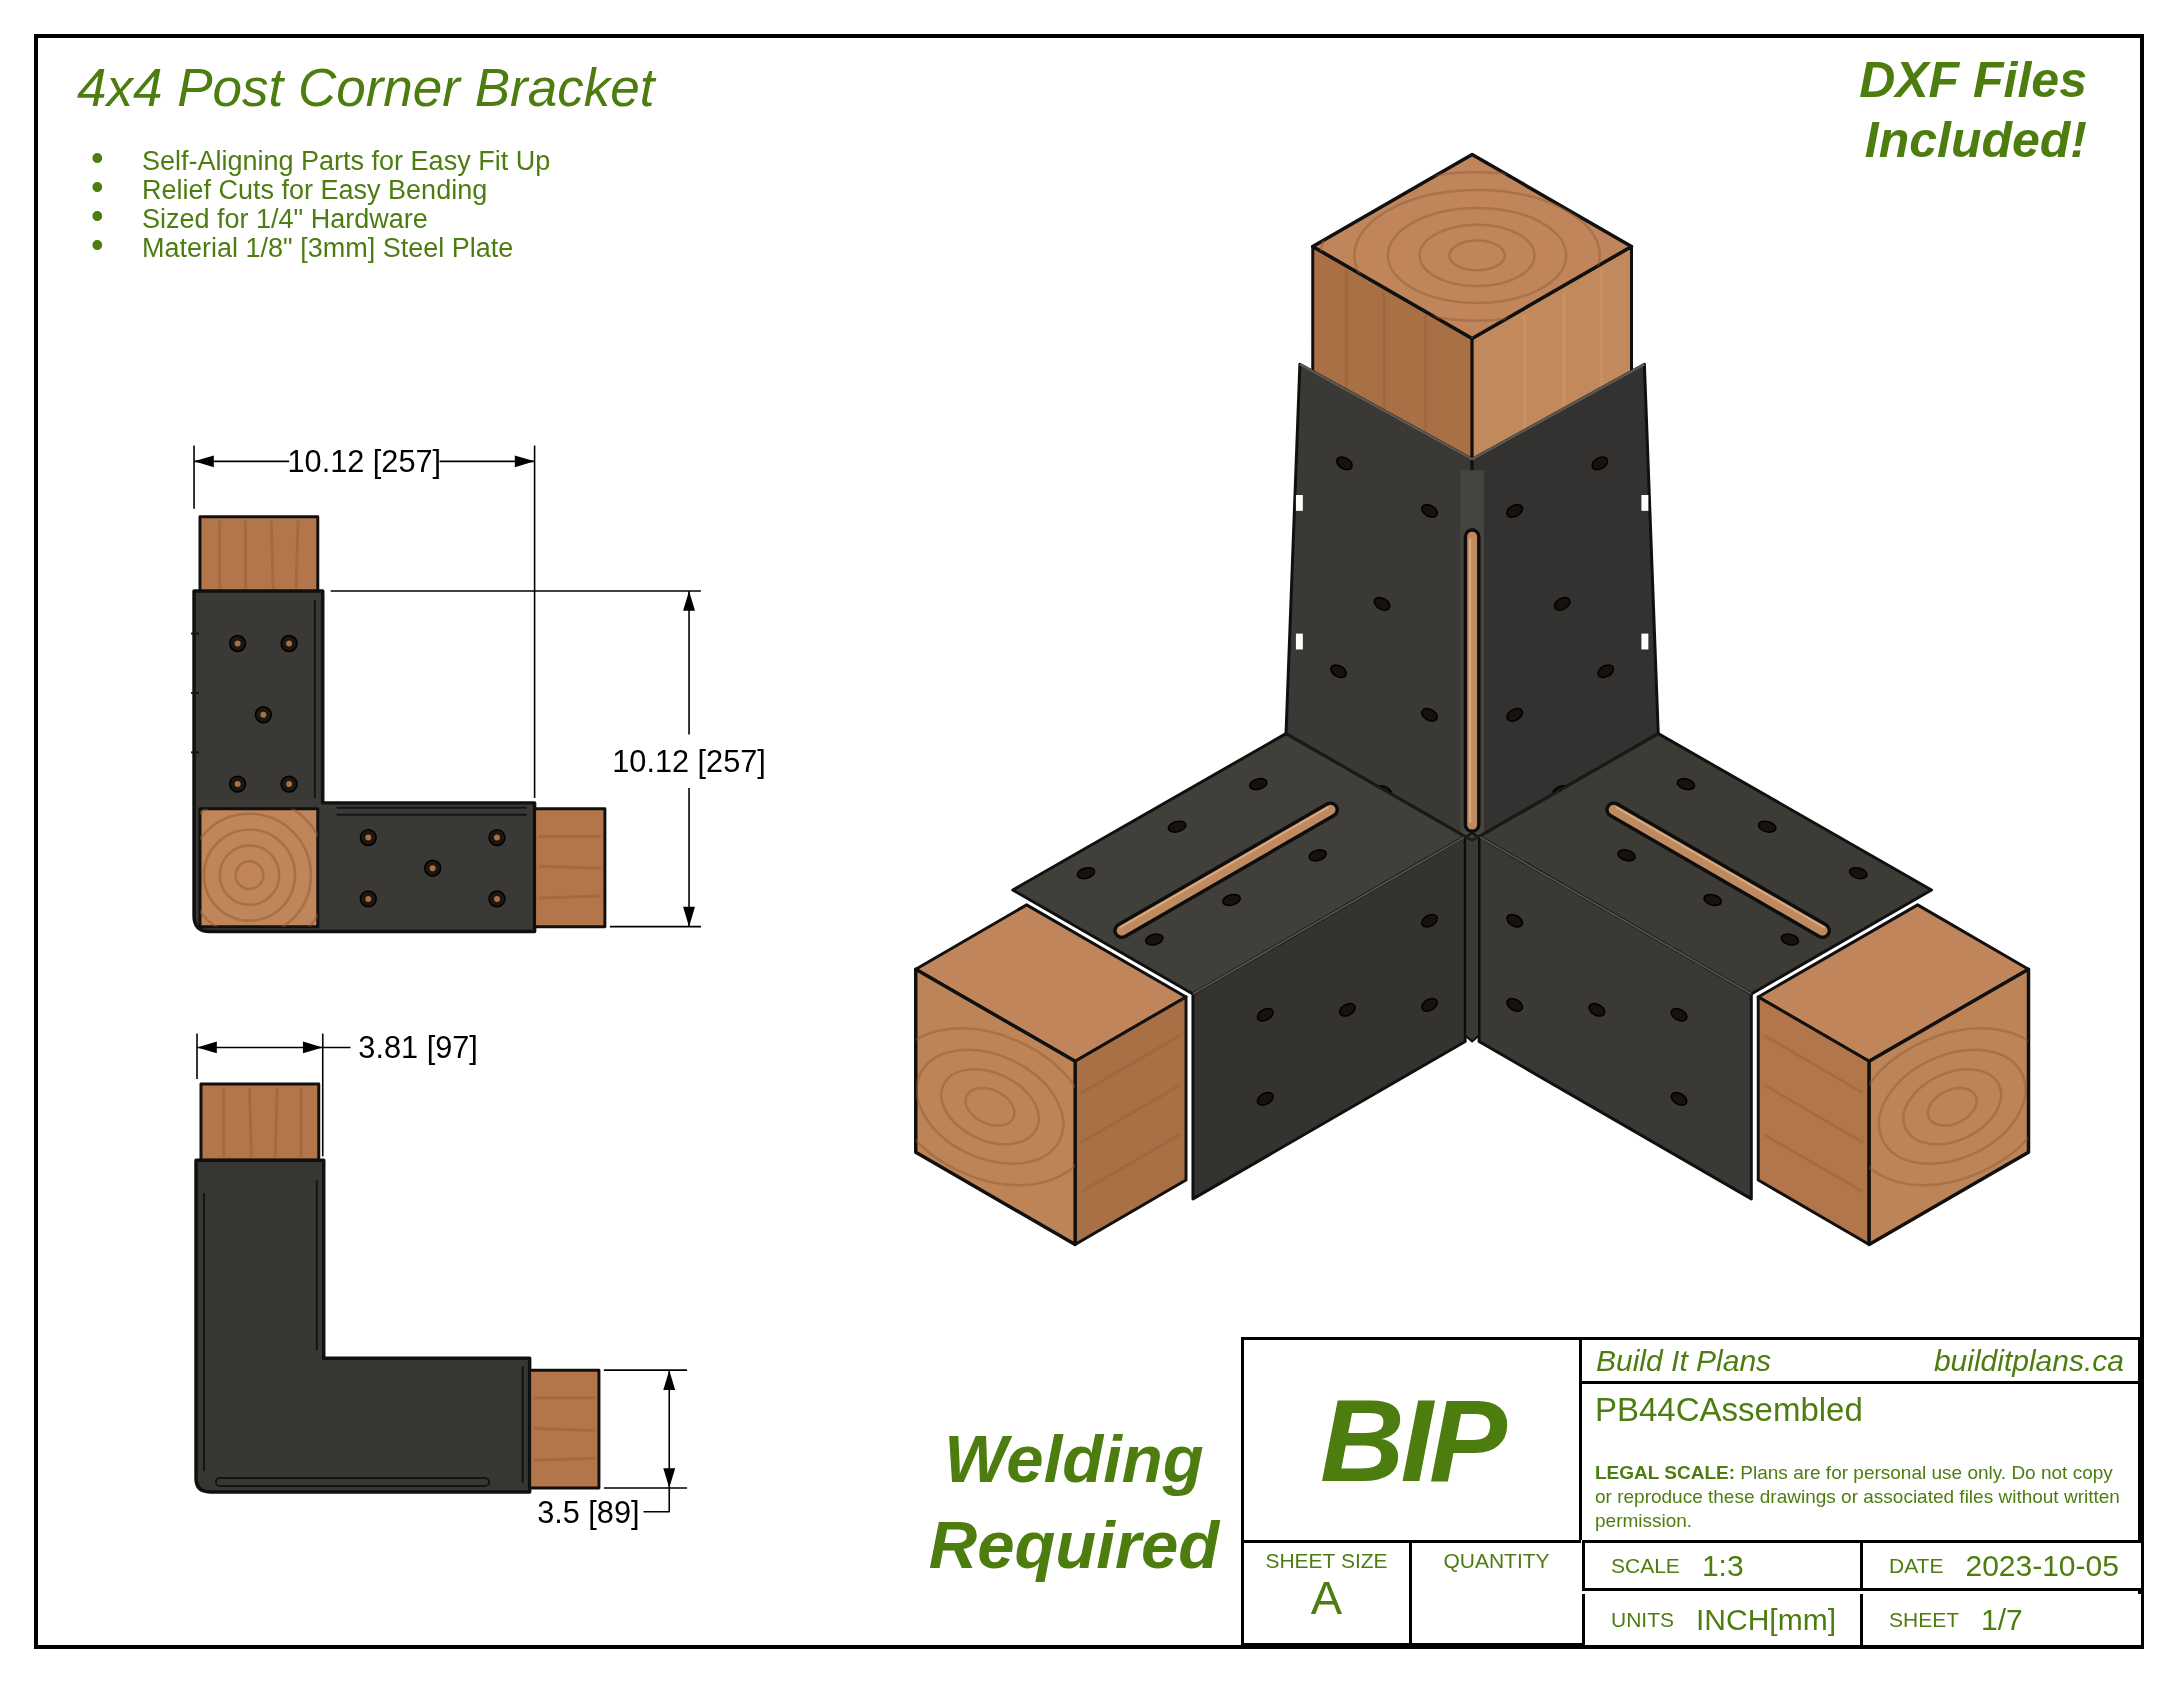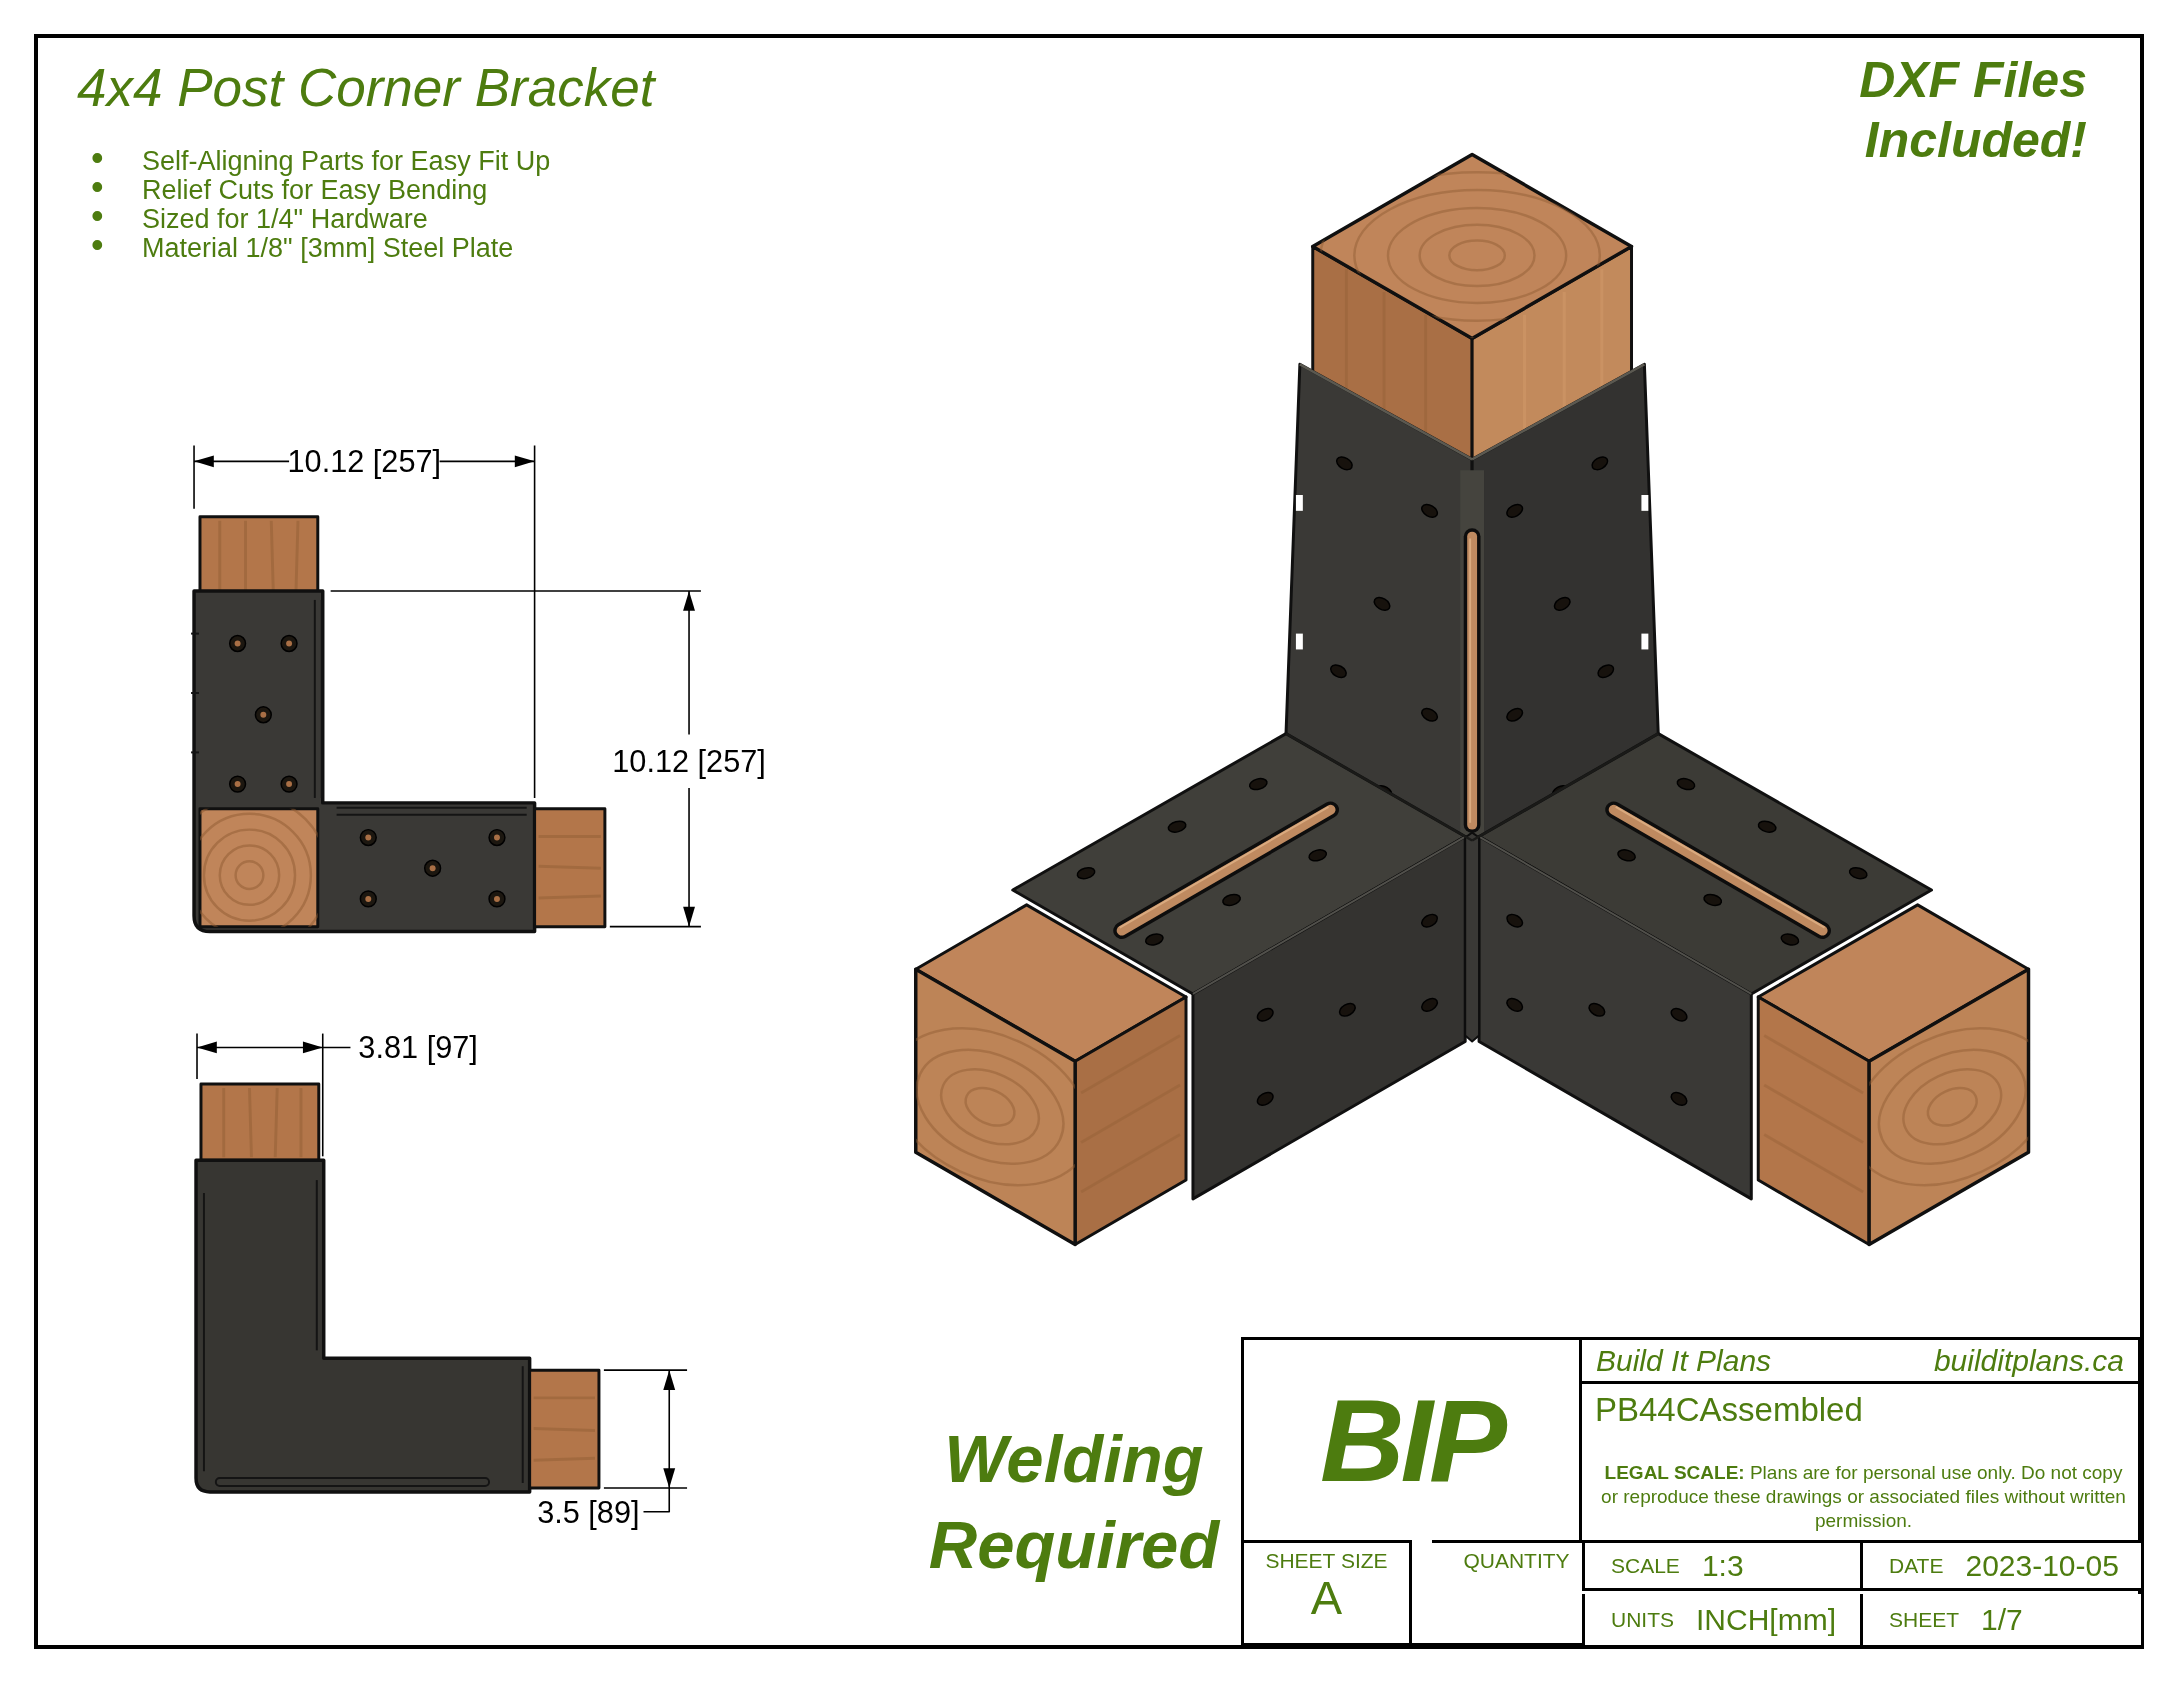--- a/index.html
+++ b/index.html
@@ -10,34 +10,34 @@
   #title{position:absolute;left:77px;top:57px;font-size:53px;font-style:italic;white-space:nowrap;}
   #bullets{position:absolute;left:87px;top:147px;margin:0;padding:0;list-style:none;}
   #bullets li{position:relative;padding-left:55px;font-size:27px;line-height:29px;white-space:nowrap;}
   #bullets li::before{content:"\2022";position:absolute;left:4px;top:-4px;font-size:36px;}
   #dxf{position:absolute;right:91px;top:50px;text-align:right;font-size:50px;line-height:60px;
        font-weight:bold;font-style:italic;}
   #welding{position:absolute;left:871px;top:1416px;width:406px;text-align:center;
            font-size:67px;line-height:86px;font-weight:800;font-style:italic;}
   
   #tb{position:absolute;left:1241px;top:1337px;width:900px;height:309px;border:3px solid #000;box-sizing:border-box;}
-  .cell{position:absolute;box-sizing:border-box;background:#fff;text-align:center;}
+  .cell{position:absolute;box-sizing:border-box;background:#fff;}
   #tb-logo{left:0;top:0;width:338px;height:200px;border-right:3px solid #000;
            display:flex;align-items:center;justify-content:center;}
   #tb-logo span{font-size:117px;font-weight:bold;font-style:italic;letter-spacing:-4px;}
   #tb-company{left:338px;top:0;width:556px;height:44px;border-bottom:3px solid #000;
               display:flex;align-items:center;justify-content:space-between;
               padding:0 14px;font-size:30px;font-style:italic;}
   #tb-part{left:338px;top:47px;width:556px;height:150px;}
   #tb-partname{position:absolute;left:13px;top:4px;font-size:33px;}
   #tb-legal{position:absolute;left:13px;right:6px;bottom:4px;font-size:19px;line-height:24px;}
   #tb-sheetsize{left:0;top:200px;width:168px;height:103px;border-top:3px solid #000;border-right:3px solid #000;text-align:center;}
   #tb-sheetsize .lbl{display:block;margin-top:6px;}
   #tb-sheetsize .big{font-size:47px;line-height:50px;}
-  #tb-qty{left:168px;top:200px;width:169px;height:86px;border-top:3px solid #000;text-align:center;margin-left:20px;}
+  #tb-qty{left:168px;top:200px;width:169px;height:86px;border-top:3px solid #000;text-align:center;}
   #tb-qty .lbl{display:block;margin-top:6px;}
   #tb-scale{left:338px;top:200px;width:281px;height:51px;border-top:3px solid #000;border-left:3px solid #000;
             border-bottom:3px solid #000;border-right:3px solid #000;}
   #tb-units{left:338px;top:254px;width:281px;height:51px;border-left:3px solid #000;border-right:3px solid #000;}
   #tb-date{left:619px;top:200px;width:278px;height:51px;border-top:3px solid #000;border-bottom:3px solid #000;}
   #tb-sheet{left:619px;top:254px;width:278px;height:51px;}
   .kv{display:flex;align-items:center;height:100%;padding-left:26px;}
   .lbl{font-size:21px;}
   .val{font-size:30px;margin-left:22px;white-space:nowrap;}
   svg text{font-family:"Liberation Sans",sans-serif;}

